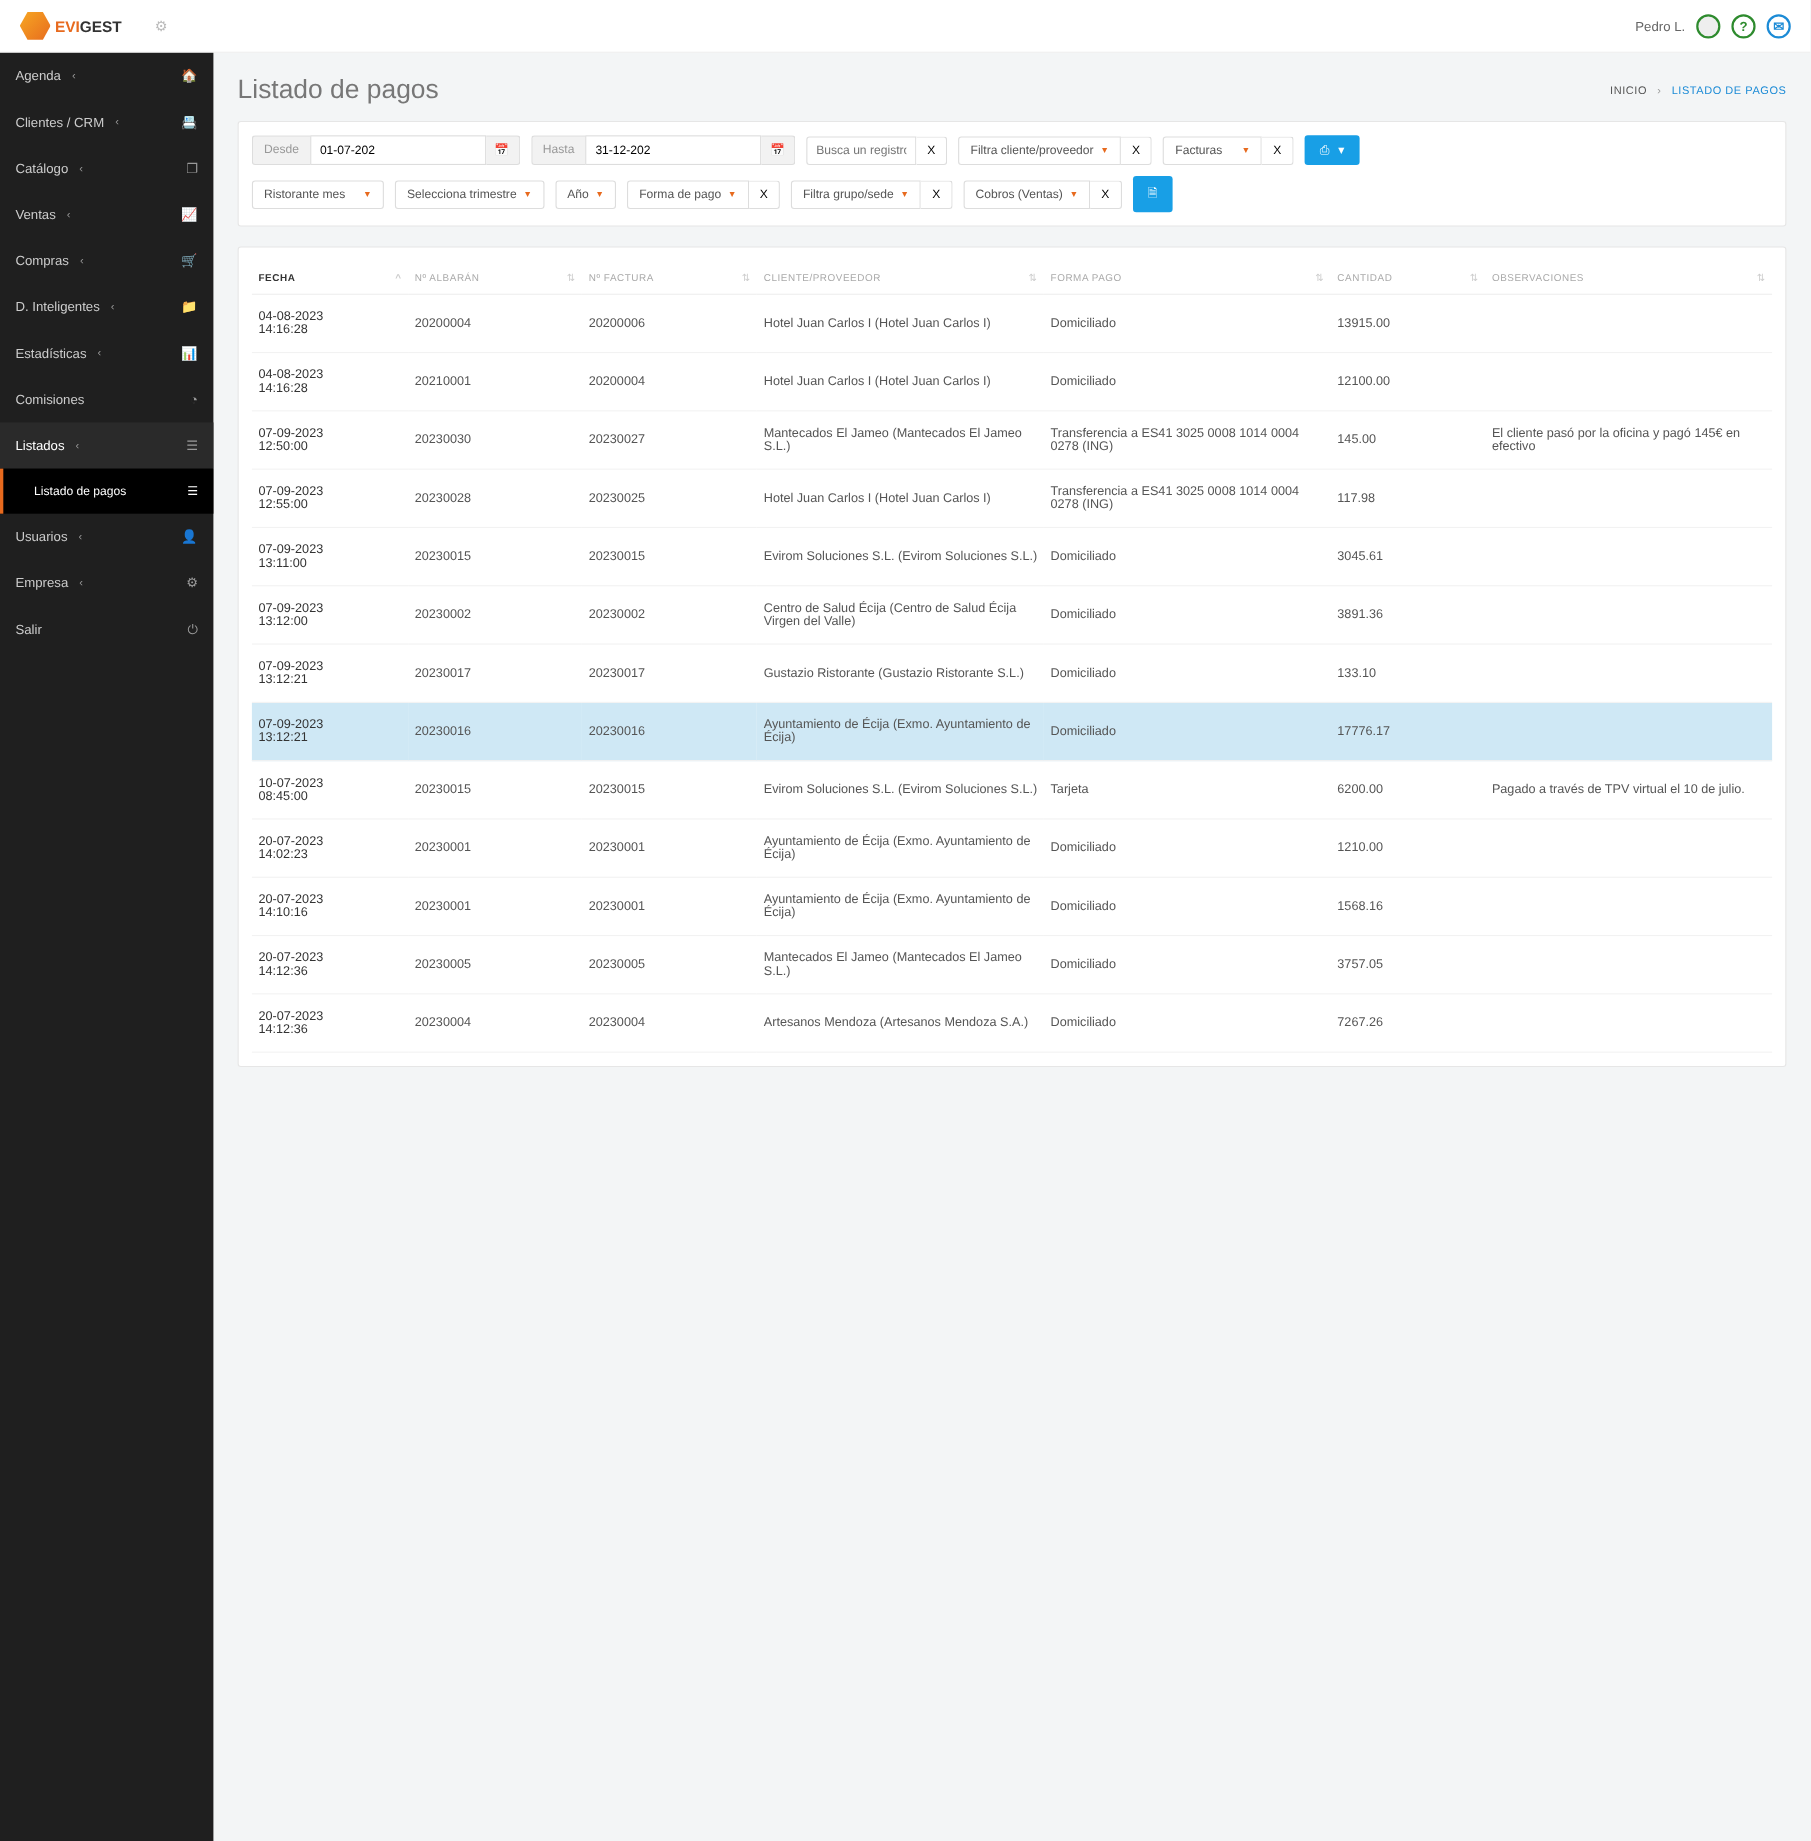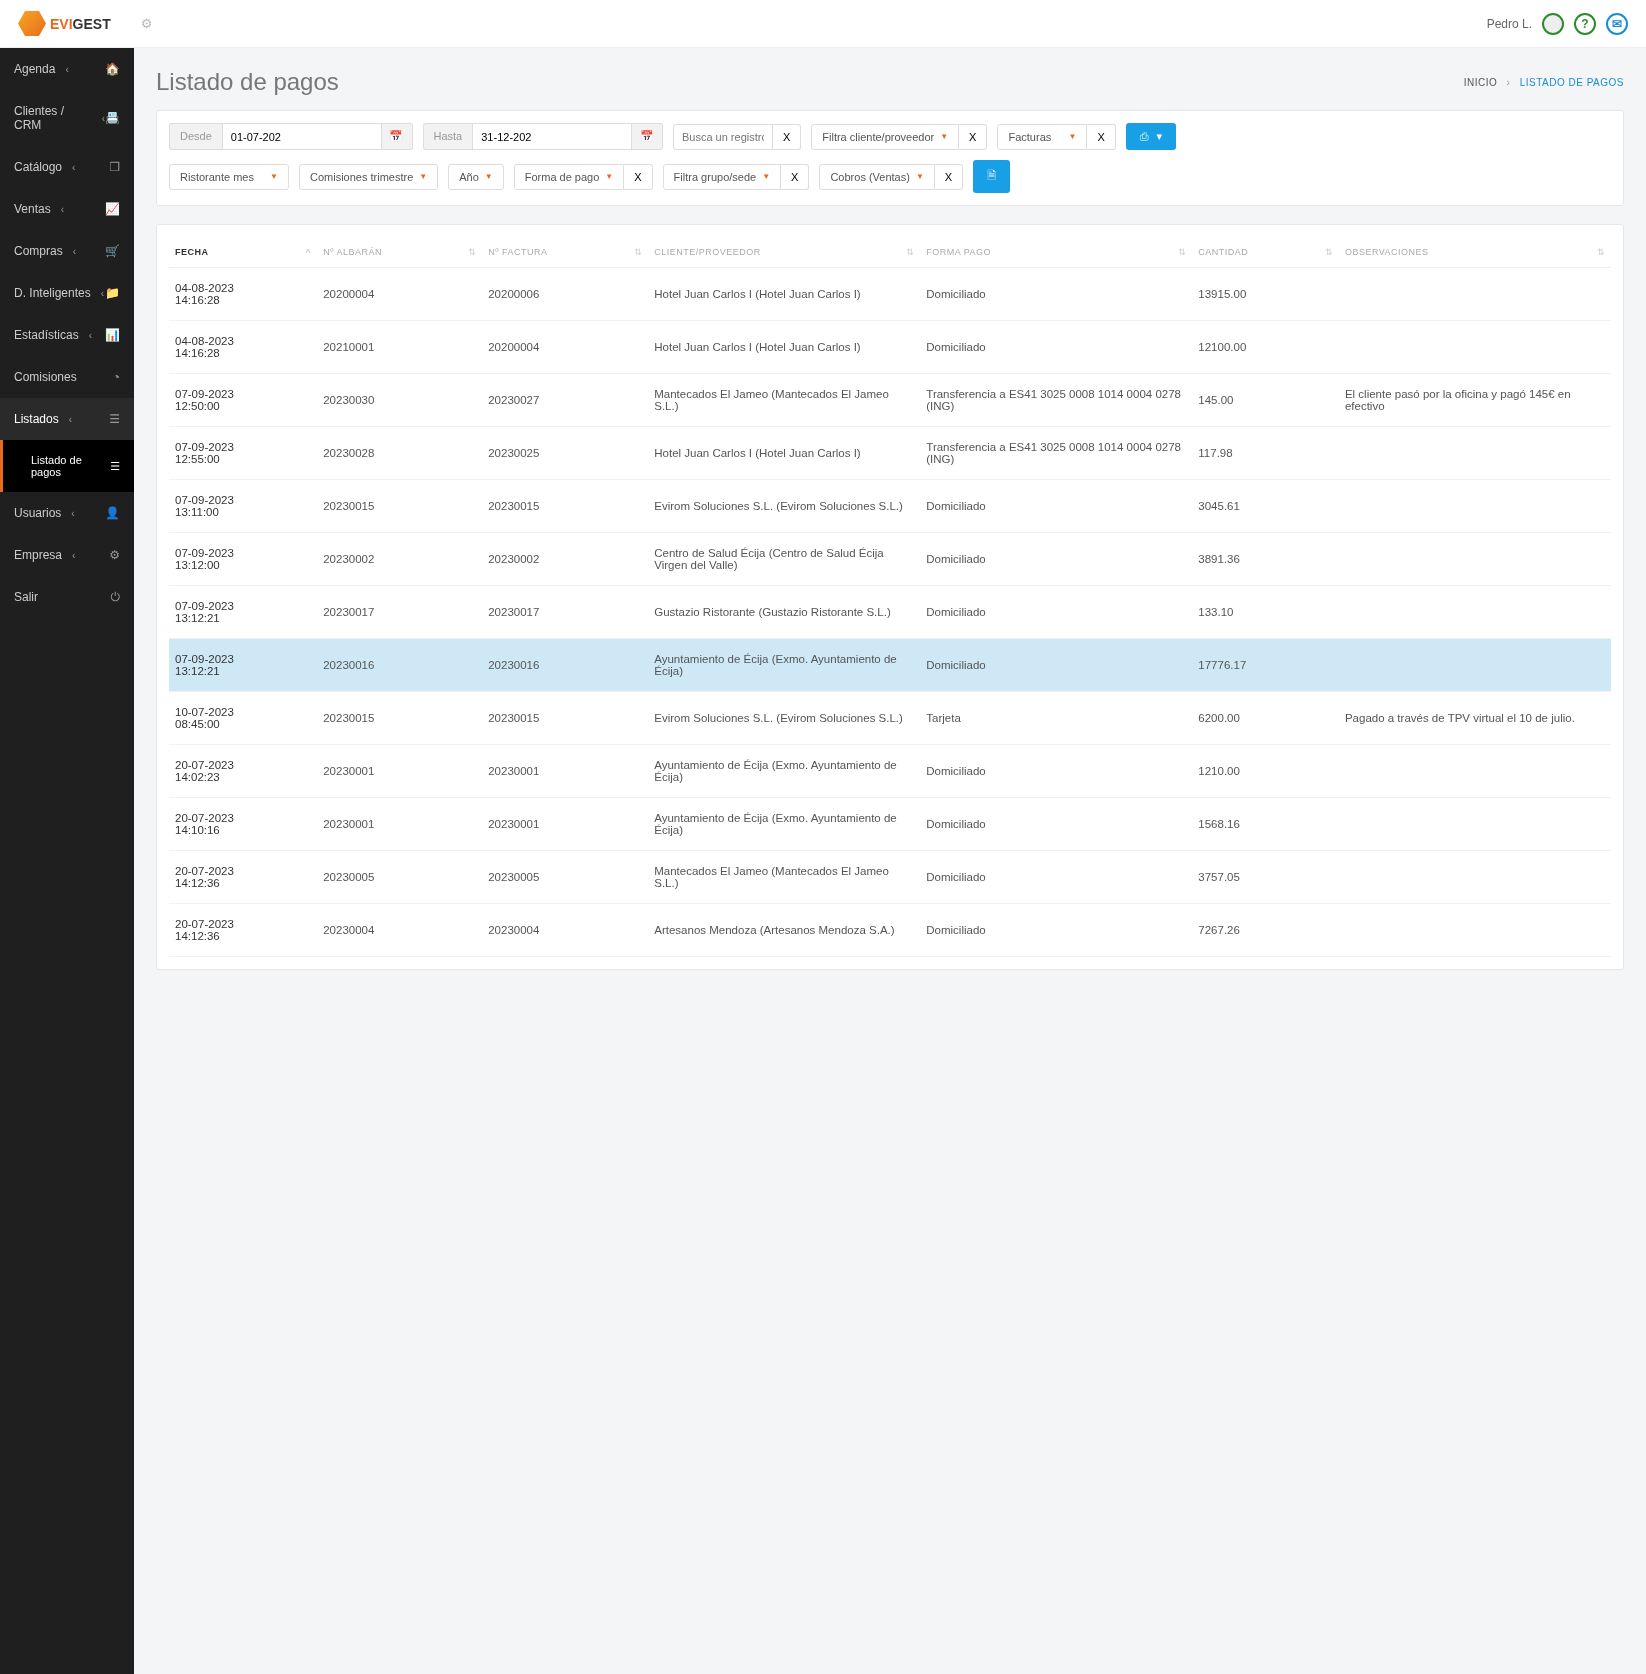--- a/index.html
+++ b/index.html
@@ -9,21 +9,21 @@
     .hex{width:28px;height:28px;background:linear-gradient(135deg,#f7a823,#e76a1e);clip-path:polygon(25% 5%,75% 5%,100% 50%,75% 95%,25% 95%,0% 50%)}
     .brand{font-weight:600;font-size:14px;color:#333}
     .brand span{color:#e76a1e}
     .gear-top{margin-left:30px;color:#bbb;font-size:13px}
     .top-right{margin-left:auto;display:flex;align-items:center;gap:10px;color:#666}
     .circ{width:22px;height:22px;border-radius:50%;border:2px solid;display:flex;align-items:center;justify-content:center;font-size:12px;font-weight:700}
     .c-av{border-color:#2e8b2e;background:#eee}
     .c-q{border-color:#2e8b2e;color:#2e8b2e}
     .c-chat{border-color:#1c8bd6;color:#1c8bd6}
     .shell{display:flex}
-    .side{width:134px;background:#1f1f1f;min-height:calc(100vh - 48px);color:#ccc}
+    .side{width:194px;background:#1f1f1f;min-height:calc(100vh - 48px);color:#ccc}
     .side-item{display:flex;align-items:center;justify-content:space-between;padding:14px 14px;font-size:12px;cursor:pointer}
     .side-item.active{background:#2a2a2a;color:#fff}
     .side-left{display:flex;align-items:center;gap:10px}
     .chev{font-size:10px;color:#999}
     .side-icon{color:#999;font-size:12px}
     .sub{background:#000;padding:14px 14px 14px 28px;border-left:3px solid #e76a1e;display:flex;align-items:center;justify-content:space-between;color:#fff;font-size:11px}
     .main{flex:1;padding:10px 22px}
     .hdr{display:flex;align-items:center;margin:10px 0 14px}
     .title{font-size:24px;font-weight:300;color:#777}
     .crumbs{margin-left:auto;font-size:10px;letter-spacing:.5px}
@@ -204,21 +204,21 @@
             <span>⎙</span>
             <span>▾</span>
           </button>
       </div>
       <div class="filters row2">
         <div class="dd solo">
             <span>Ristorante mes</span>
             <span class="tri">▼</span>
           </div>
         <div class="dd solo">
-            <span>Comisiones trimestre</span>
+            <span>Selecciona trimestre</span>
             <span class="tri">▼</span>
           </div>
         <div class="dd solo sm">
             <span>Año</span>
             <span class="tri">▼</span>
           </div>
         <div class="grp">
           <div class="dd md">
               <span>Forma de pago</span>
               <span class="tri">▼</span>

